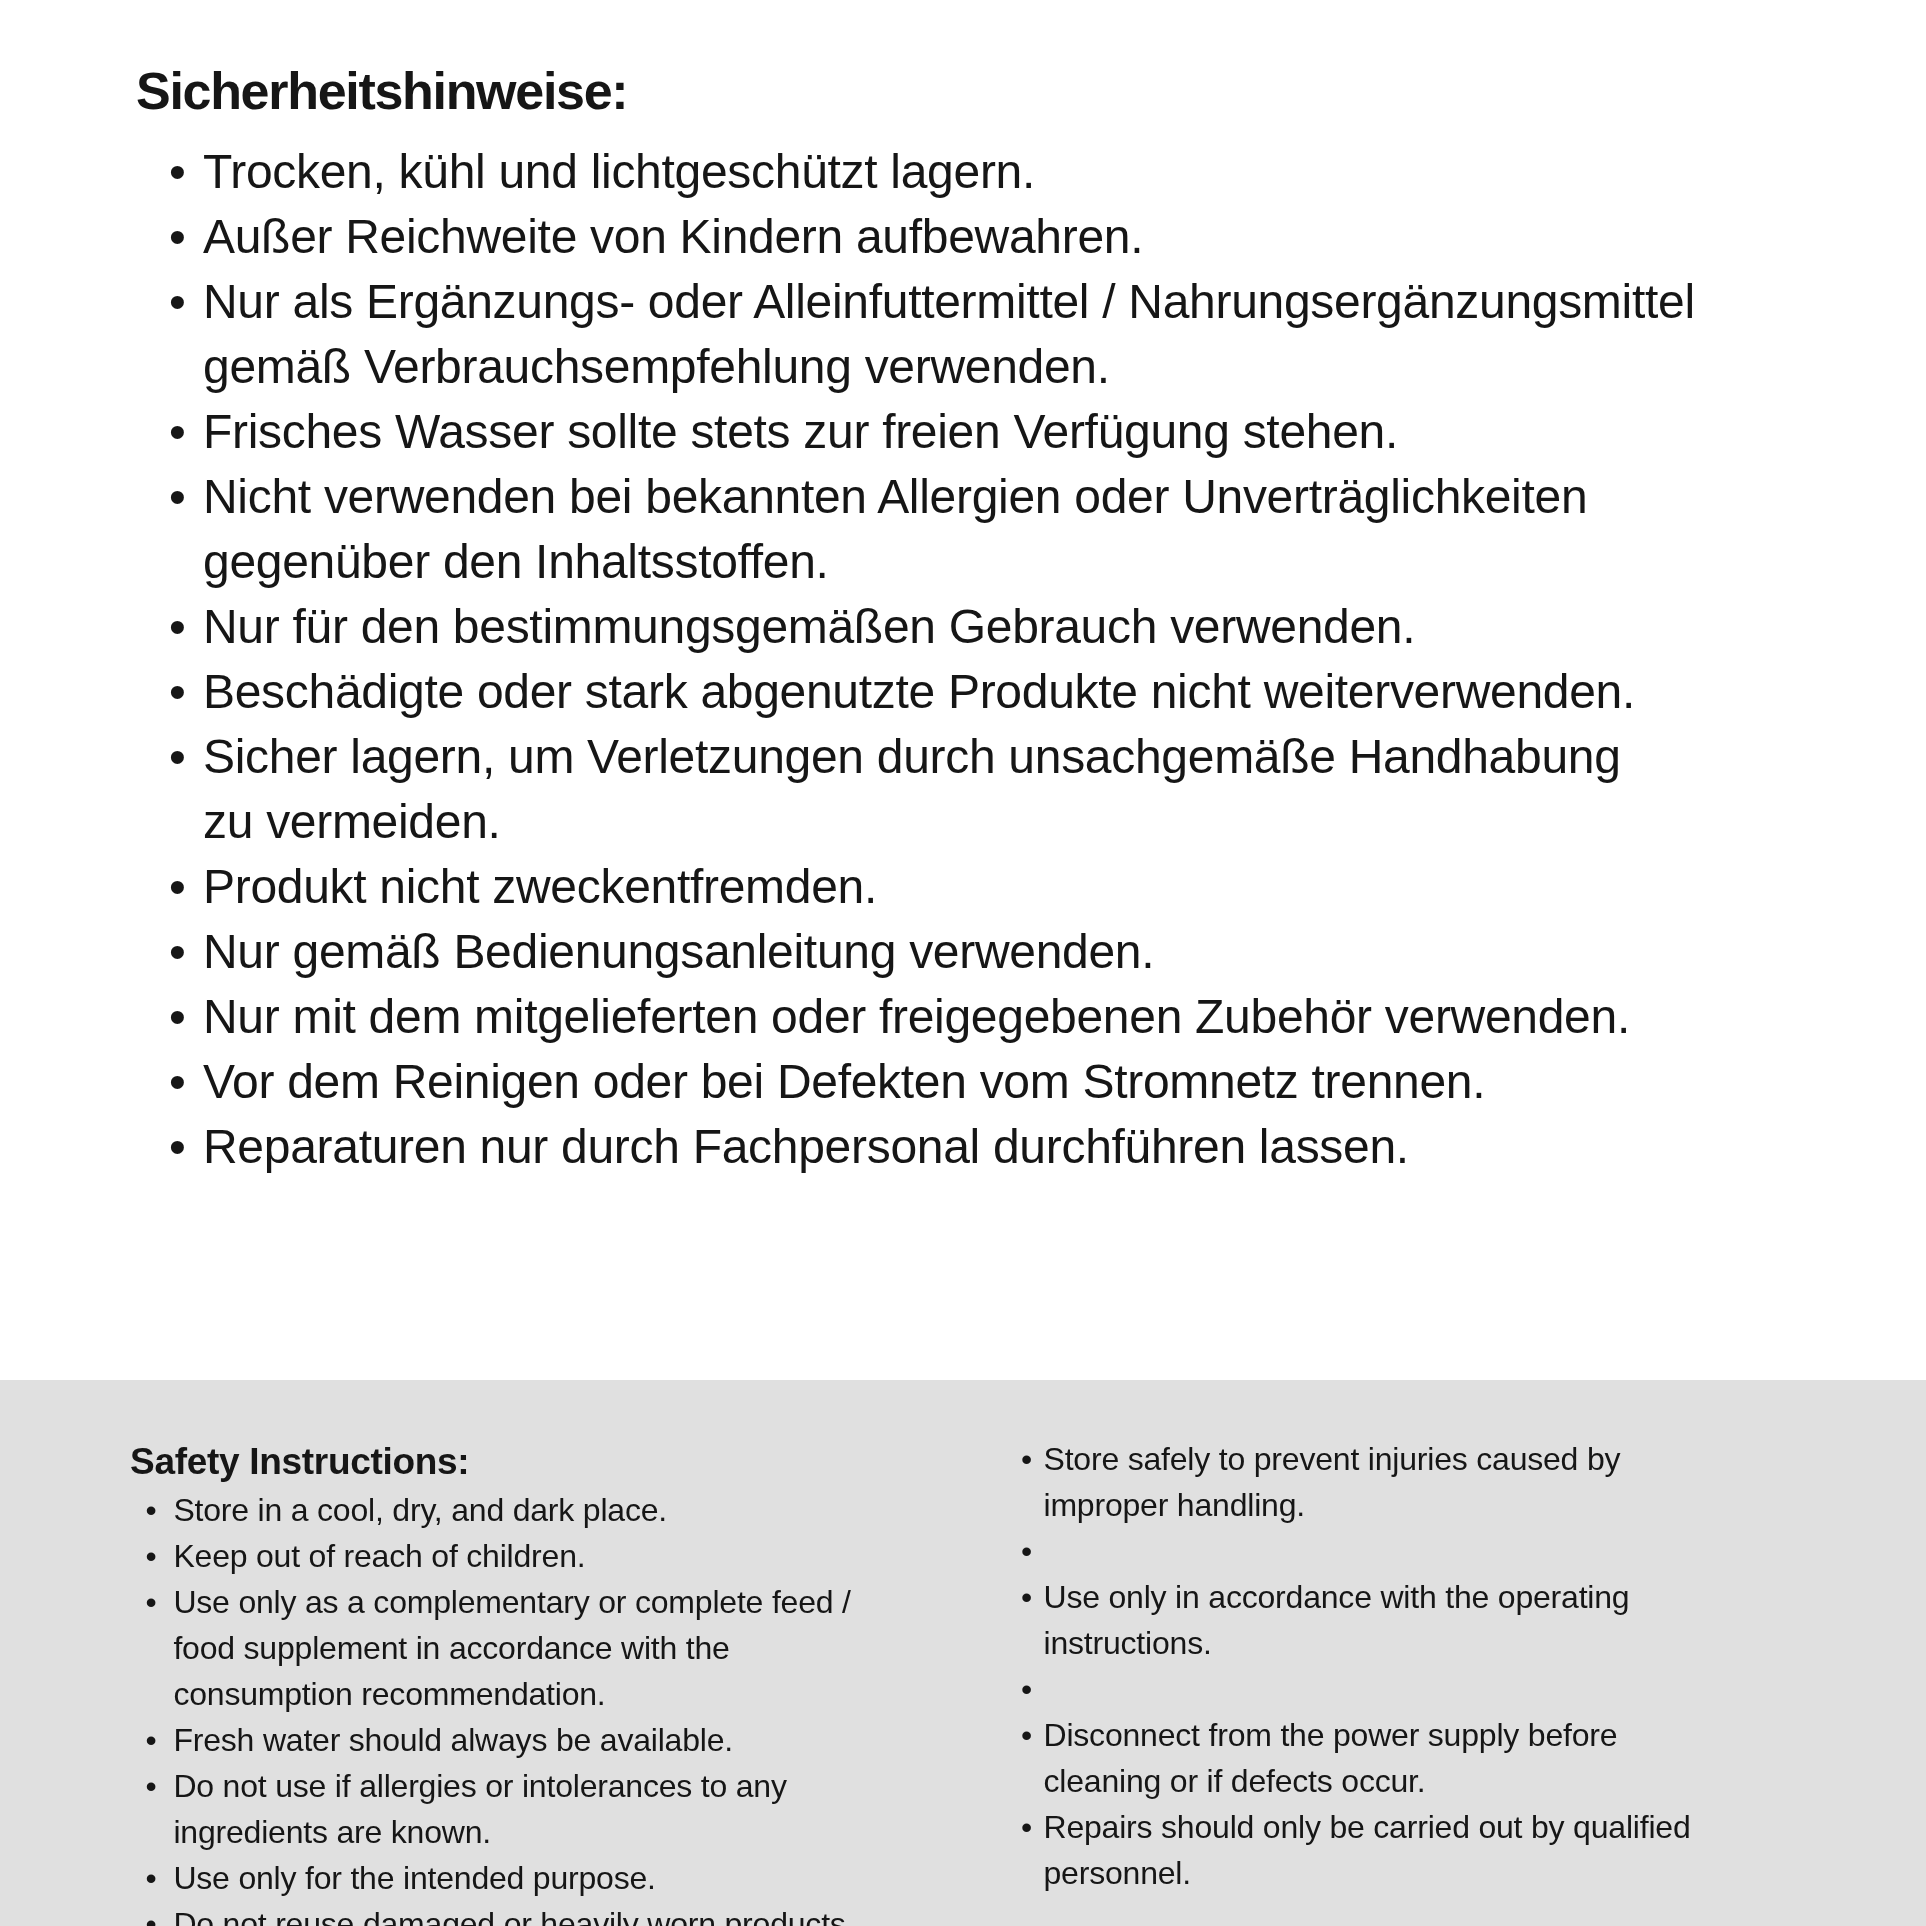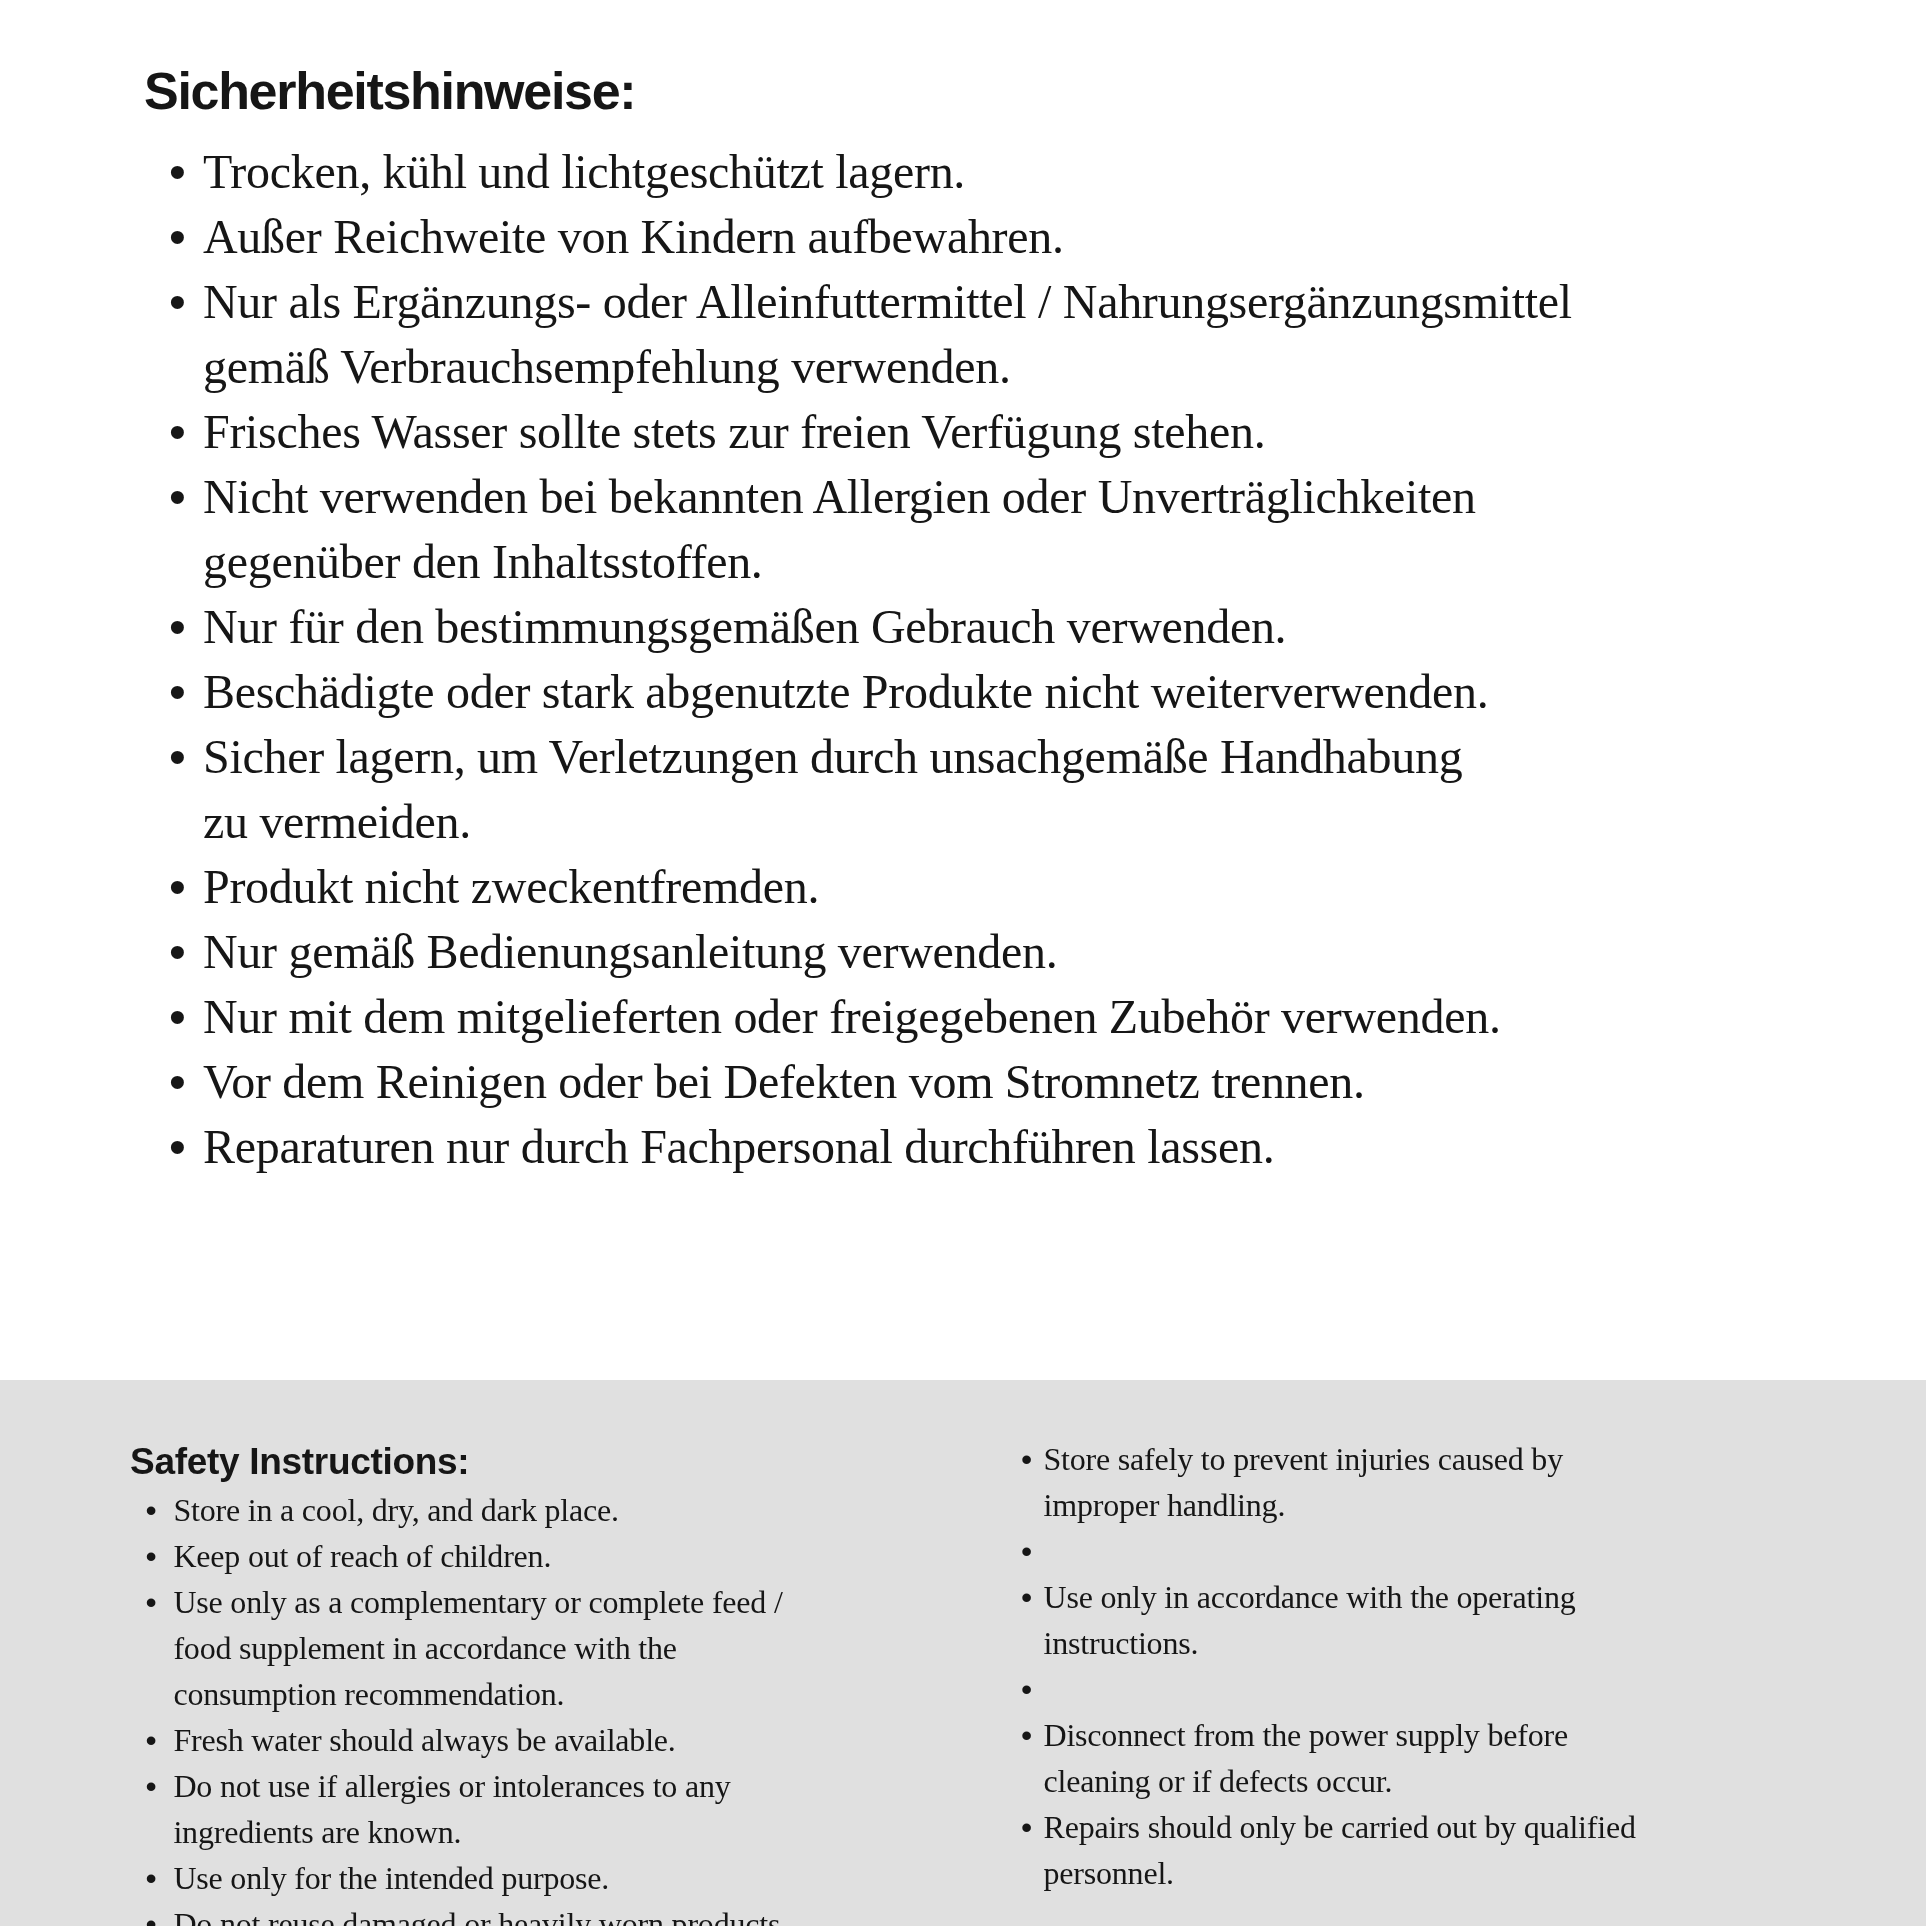--- a/index.html
+++ b/index.html
@@ -22,21 +22,20 @@
   
   .german-heading {
     position: absolute;
     left: 136px;
     top: 64px;
     font-size: 52px;
     font-weight: bold;
     line-height: 54px;
     letter-spacing: -1.3px;
     white-space: nowrap;
-    margin-left: 8px;
   }
   .german-list {
     position: absolute;
     left: 169px;
     top: 139px;
     font-size: 48px;
     line-height: 65px;
     letter-spacing: -0.3px;
   }
   .german-list .item .dot { flex: 0 0 34px; width: 34px; }
@@ -72,21 +71,21 @@
     font-size: 32px;
     line-height: 46px;
     letter-spacing: -0.2px;
   }
   .col-left .en-list .item { padding-left: 15.4px; }
   .col-left .en-list .item .dot { flex: 0 0 28px; width: 28px; }
   .col-right .en-list .item .dot { flex: 0 0 22.5px; width: 22.5px; }
   
   .item { display: flex; align-items: flex-start; }
   .item .dot { display: block; }
-  .item .text { display: block; white-space: nowrap; font-family: Liberation Serif, serif; }
+  .item .text { display: block; white-space: nowrap; }
 </style>
 </head>
 <body style="background: rgb(255, 255, 255); color: rgb(22, 22, 22);">
 
 <div class="page">
 
   <div class="german-section">
     <div class="german-heading">Sicherheitshinweise:</div>
     <div class="german-list">
         <div class="item">

